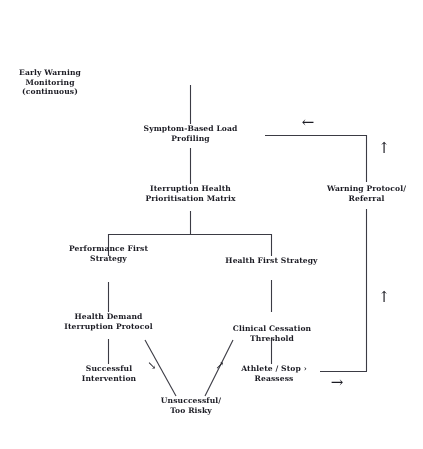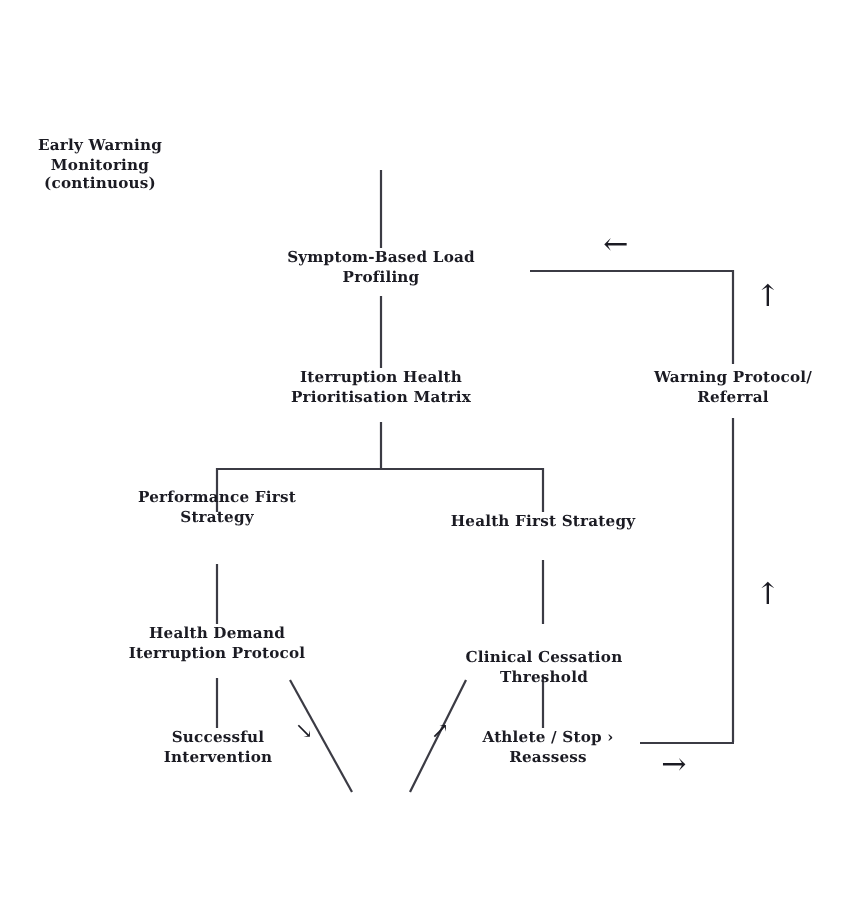--- a/index.html
+++ b/index.html
@@ -100,20 +100,22 @@
 
   <div class="node" style="left:55px;top:312px;width:107px;">Health Demand
 Iterruption Protocol</div>
 
   <div class="node" style="left:227px;top:312px;width:90px;margin-top:12px;">Clinical Cessation
 Threshold</div>
 
   <div class="node" style="left:64px;top:364px;width:90px;">Successful
 Intervention</div>
 
+  <div class="node" style="left:148px;top:396px;width:86px;">Unsuccessful/
+Too Risky</div>
 
   <div class="node" style="left:232px;top:364px;width:84px;">Athlete / Stop ›
 Reassess</div>
 
   <div class="node" style="left:293px;top:115px;width:30px;font-size:15px;font-weight:400;line-height:1;">←</div>
 
   <div class="node" style="left:374px;top:141px;width:20px;font-size:15px;font-weight:400;line-height:1;">↑</div>
 
   <div class="node" style="left:374px;top:290px;width:20px;font-size:15px;font-weight:400;line-height:1;">↑</div>
 

